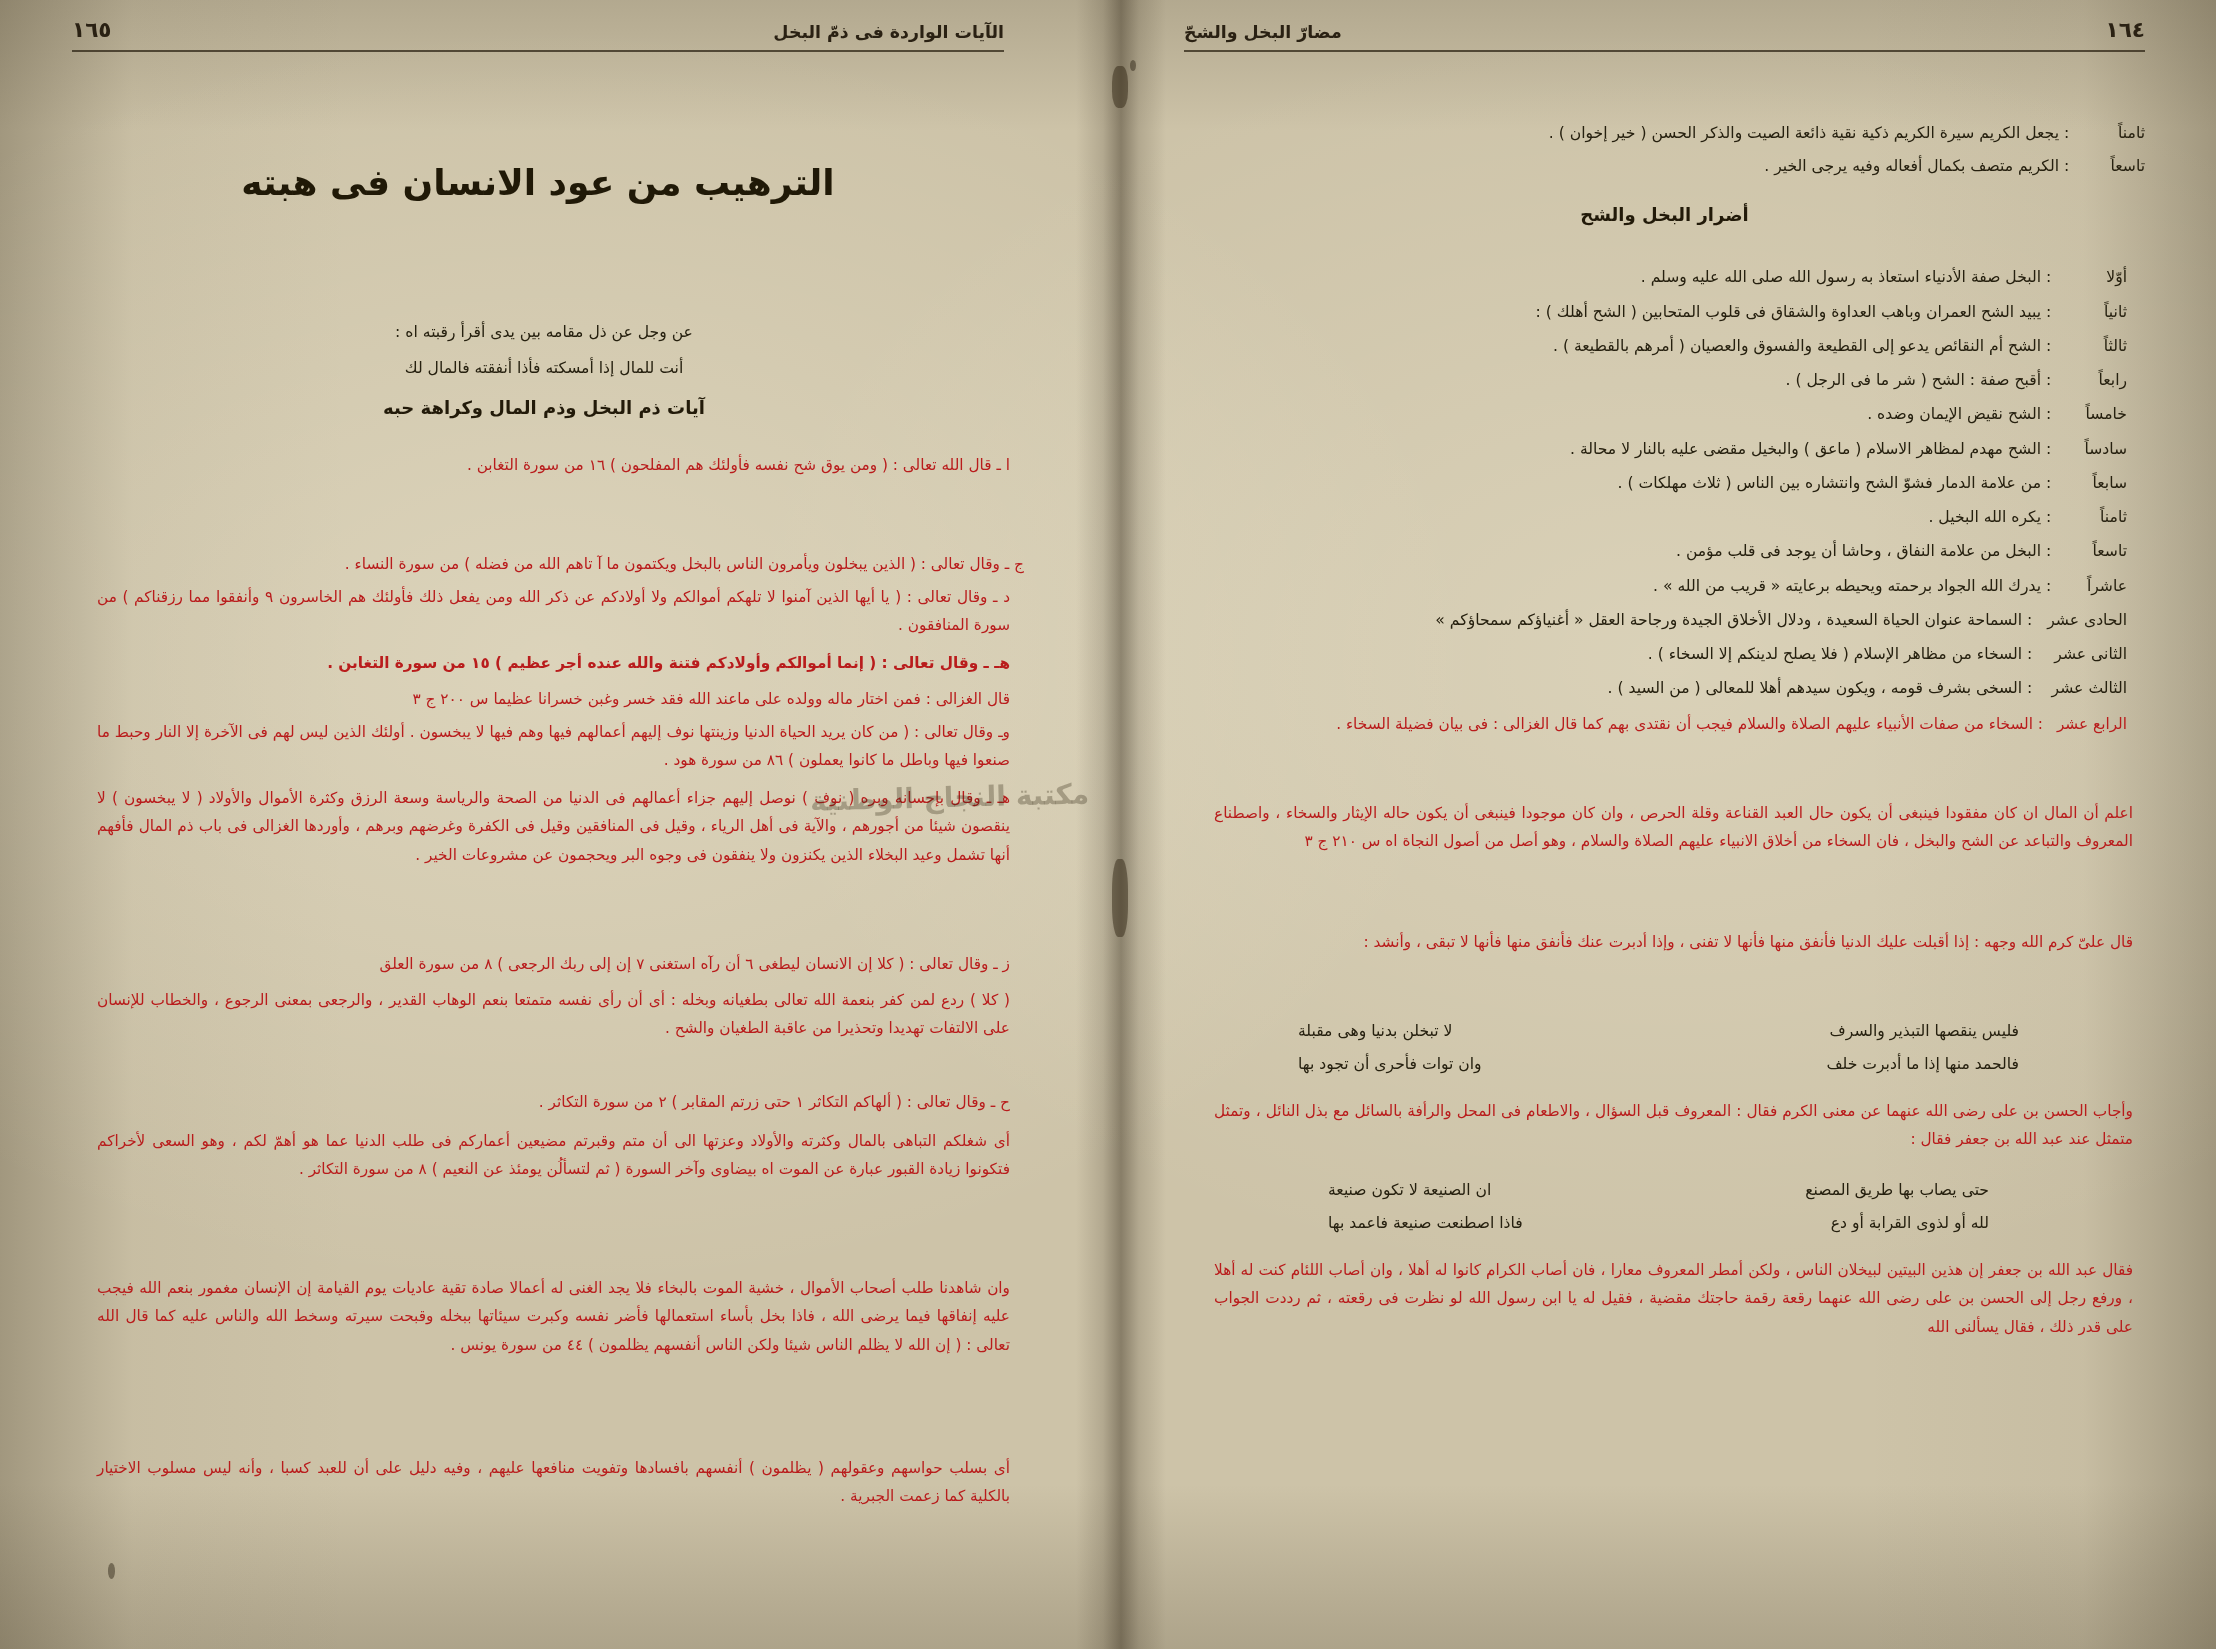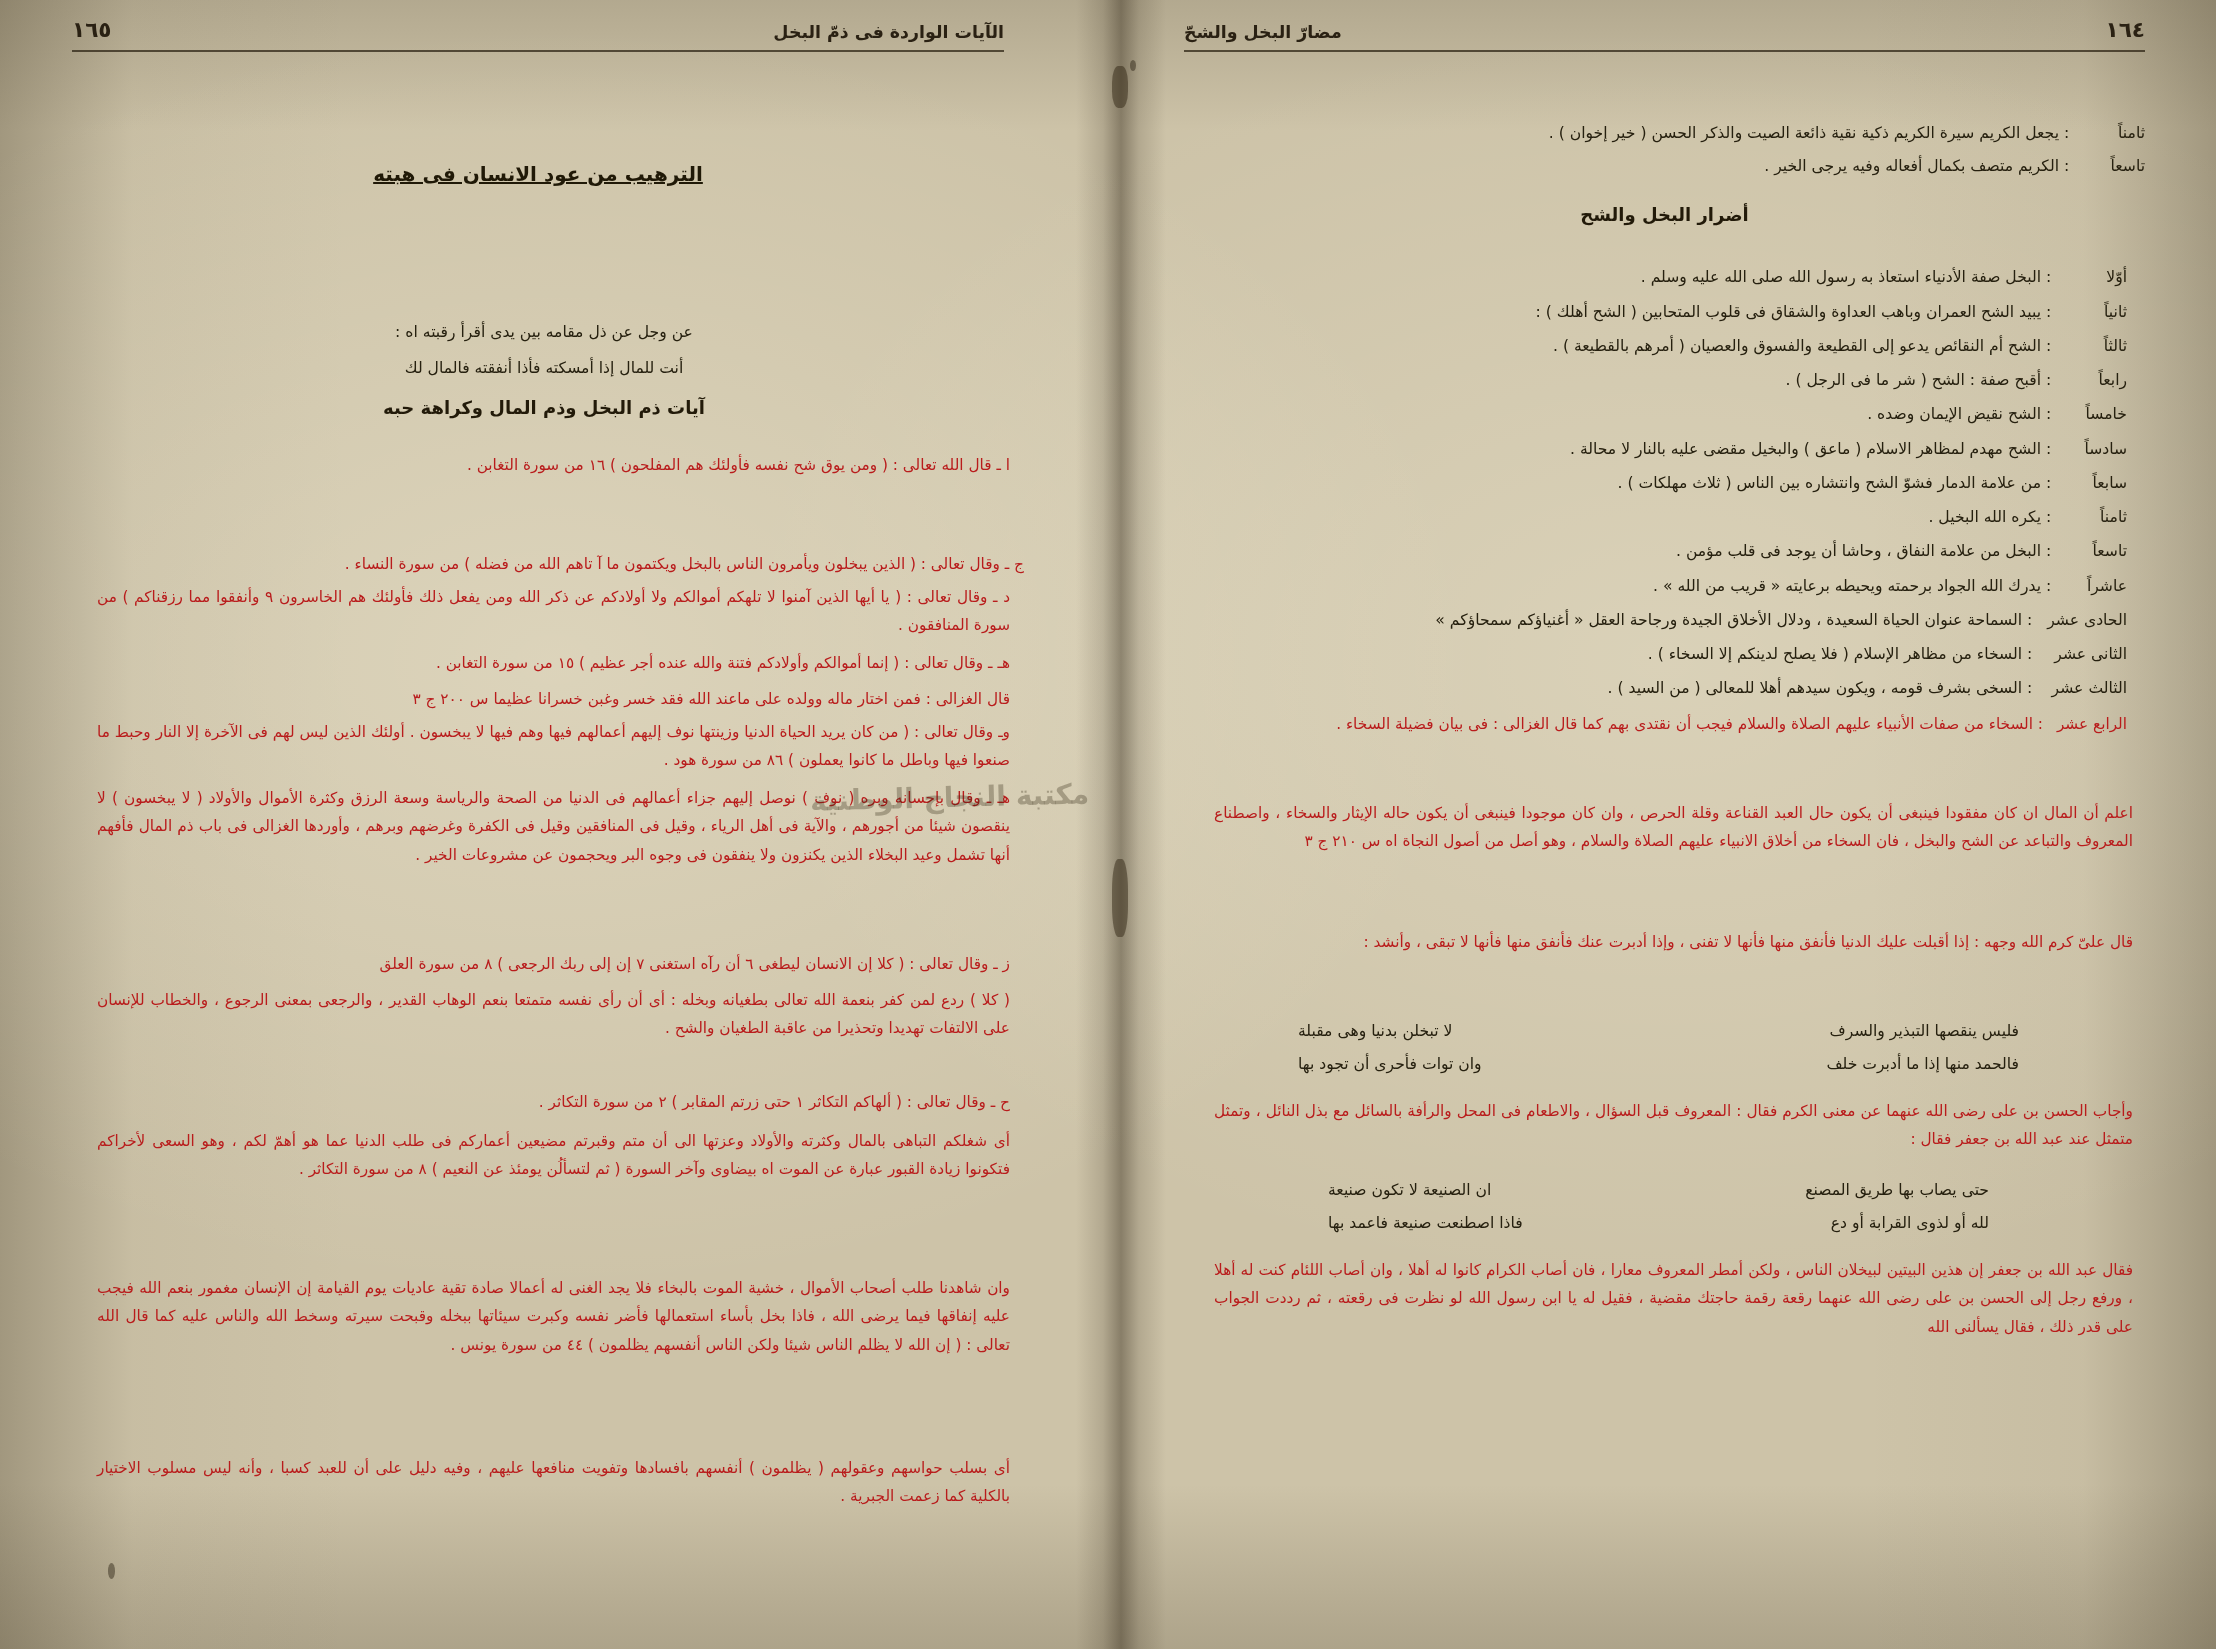--- a/index.html
+++ b/index.html
@@ -88,25 +88,24 @@
     text-align: justify;
     line-height: 1.78;
     font-size: 15px;
     color: #26200f;
   }
   .tx.c { text-align: center; }
 
   .title-big {
     position: absolute;
     text-align: center;
-    font-size: 20px;
+    font-size: 36px;
     font-weight: bold;
     letter-spacing: 0.6px;
     color: #201907;
-    text-decoration: underline;
   }
   .sub-head {
     position: absolute;
     text-align: center;
     font-size: 18px;
     font-weight: bold;
     color: #221a09;
   }
   .hadith {
     position: absolute;
@@ -283,21 +282,21 @@
 
 
     <div class="tx c" style="right:108px; left:96px; top:355px; font-size:15.6px;">أنت للمال إذا أمسكته    فأذا أنفقته   فالمال لك</div>
     <div class="tx c" style="right:108px; left:96px; top:319px; font-size:15.6px;">عن وجل عن ذل مقامه بين يدى أقرأ رقبته اه :</div>
 
     <div class="sub-head" style="right:108px; left:96px; top:397px;">آيات ذم البخل وذم المال وكراهة حبه</div>
 
     <div class="para" style="right:90px; width:913px; top:451px;">ا ـ قال الله تعالى : ( ومن يوق شح نفسه فأولئك هم المفلحون ) ١٦ من سورة التغابن .</div>
     <div class="para" style="right:76px; width:913px; top:550px;">ج ـ وقال تعالى : ( الذين يبخلون ويأمرون الناس بالبخل ويكتمون ما آ تاهم الله من فضله ) من سورة النساء .</div>
     <div class="para" style="right:90px; width:913px; top:583px;">د ـ وقال تعالى : ( يا أيها الذين آمنوا لا تلهكم أموالكم ولا أولادكم عن ذكر الله ومن يفعل ذلك فأولئك هم الخاسرون ٩ وأنفقوا مما رزقناكم ) من سورة المنافقون .</div>
-    <div class="para" style="right:90px; width:913px; top:649px;">هـ ـ وقال تعالى : ( إنما أموالكم وأولادكم فتنة والله عنده أجر عظيم ) ١٥ من سورة التغابن .</div>
+    <div class="para" style="right:90px; width:913px; top:649px;font-weight:bold;">هـ ـ وقال تعالى : ( إنما أموالكم وأولادكم فتنة والله عنده أجر عظيم ) ١٥ من سورة التغابن .</div>
 
     <div class="para" style="right:90px; width:913px; top:685px;">قال الغزالى : فمن اختار ماله وولده على ماعند الله فقد خسر وغبن خسرانا عظيما س ٢٠٠ ج ٣</div>
     <div class="para" style="right:90px; width:913px; top:718px;">وـ وقال تعالى : ( من كان يريد الحياة الدنيا وزينتها نوف إليهم أعمالهم فيها وهم فيها لا يبخسون . أولئك الذين ليس لهم فى الآخرة إلا النار وحبط ما صنعوا فيها وباطل ما كانوا يعملون ) ٨٦ من سورة هود .</div>
     <div class="para" style="right:90px; width:913px; top:784px;">هـ ـ وقال بإحسانه وبره ( نوف ) نوصل إليهم جزاء أعمالهم فى الدنيا من الصحة والرياسة وسعة الرزق وكثرة الأموال والأولاد ( لا يبخسون ) لا ينقصون شيئا من أجورهم ، والآية فى أهل الرياء ، وقيل فى المنافقين وقيل فى الكفرة وغرضهم وبرهم ، وأوردها الغزالى فى باب ذم المال فأفهم أنها تشمل وعيد البخلاء الذين يكنزون ولا ينفقون فى وجوه البر ويحجمون عن مشروعات الخير .</div>
     <div class="para" style="right:90px; width:913px; top:950px;">ز ـ وقال تعالى : ( كلا إن الانسان ليطغى ٦ أن رآه استغنى ٧ إن إلى ربك الرجعى ) ٨ من سورة العلق</div>
     <div class="para" style="right:90px; width:913px; top:986px;">( كلا ) ردع لمن كفر بنعمة الله تعالى بطغيانه وبخله : أى أن رأى نفسه متمتعا بنعم الوهاب القدير ، والرجعى بمعنى الرجوع ، والخطاب للإنسان على الالتفات تهديدا وتحذيرا من عاقبة الطغيان والشح .</div>
     <div class="para" style="right:90px; width:913px; top:1088px;">ح ـ وقال تعالى : ( ألهاكم التكاثر ١ حتى زرتم المقابر )  ٢ من سورة التكاثر .</div>
     <div class="para" style="right:90px; width:913px; top:1127px;">أى شغلكم التباهى بالمال وكثرته والأولاد وعزتها الى أن متم وقبرتم مضيعين أعماركم فى طلب الدنيا عما هو أهمّ لكم ، وهو السعى لأخراكم فتكونوا زيادة القبور عبارة عن الموت اه بيضاوى وآخر السورة ( ثم لتسألُن يومئذ عن النعيم ) ٨ من سورة التكاثر .</div>
     <div class="para" style="right:90px; width:913px; top:1274px;">وان شاهدنا طلب أصحاب الأموال ، خشية الموت بالبخاء فلا يجد الغنى له أعمالا صادة تقية عاديات يوم القيامة إن الإنسان مغمور بنعم الله فيجب عليه إنفاقها فيما يرضى الله ، فاذا بخل بأساء استعمالها فأضر نفسه وكبرت سيئاتها ببخله وقبحت سيرته وسخط الله والناس عليه كما قال الله تعالى : ( إن الله لا يظلم الناس شيئا ولكن الناس أنفسهم يظلمون )  ٤٤ من سورة يونس .</div>
     <div class="para" style="right:90px; width:913px; top:1454px;">أى بسلب حواسهم وعقولهم ( يظلمون ) أنفسهم بافسادها وتفويت منافعها عليهم ، وفيه دليل على أن للعبد كسبا ، وأنه ليس مسلوب الاختيار بالكلية كما زعمت الجبرية .</div>

